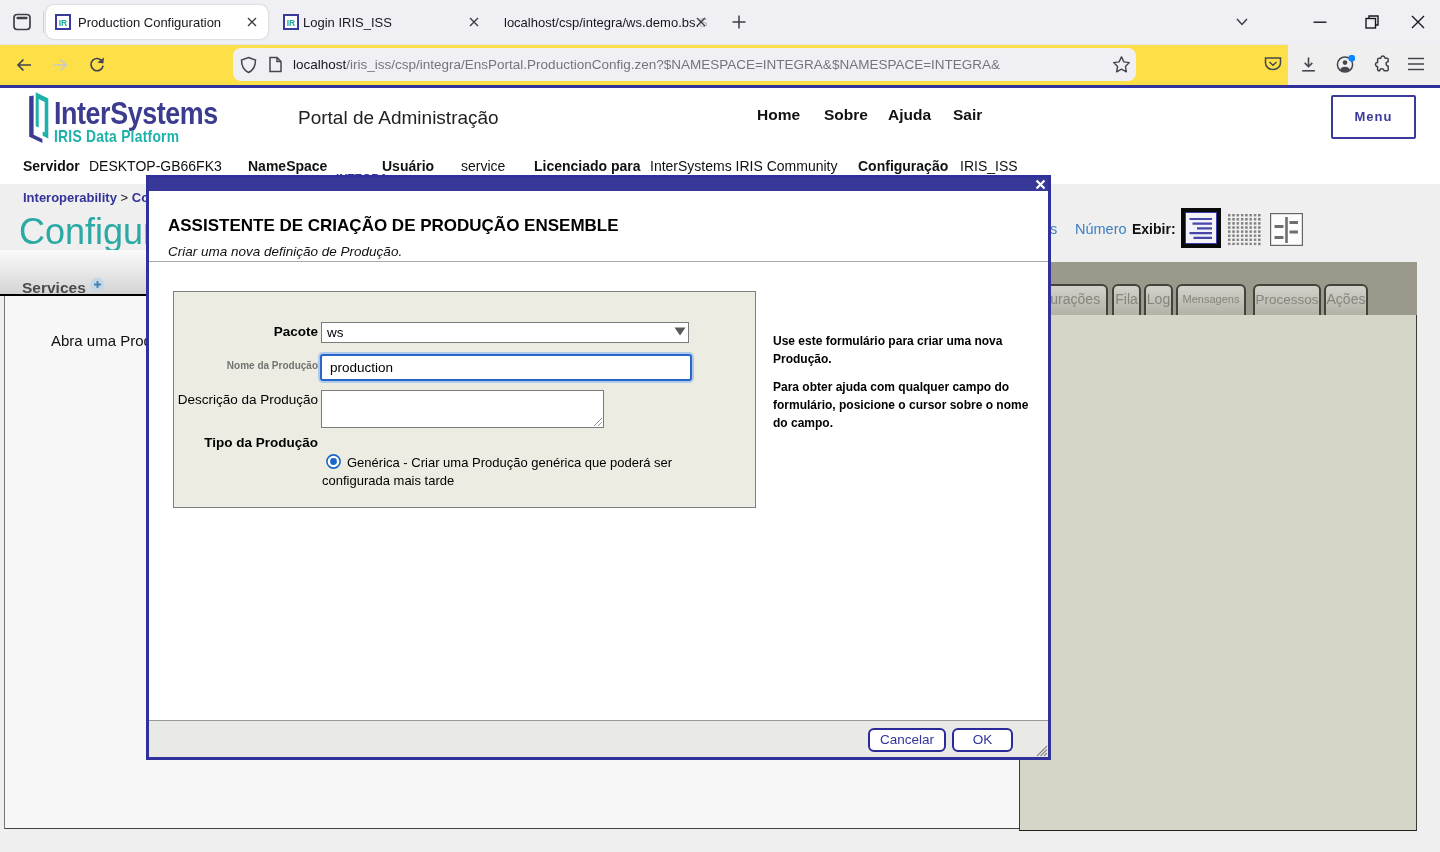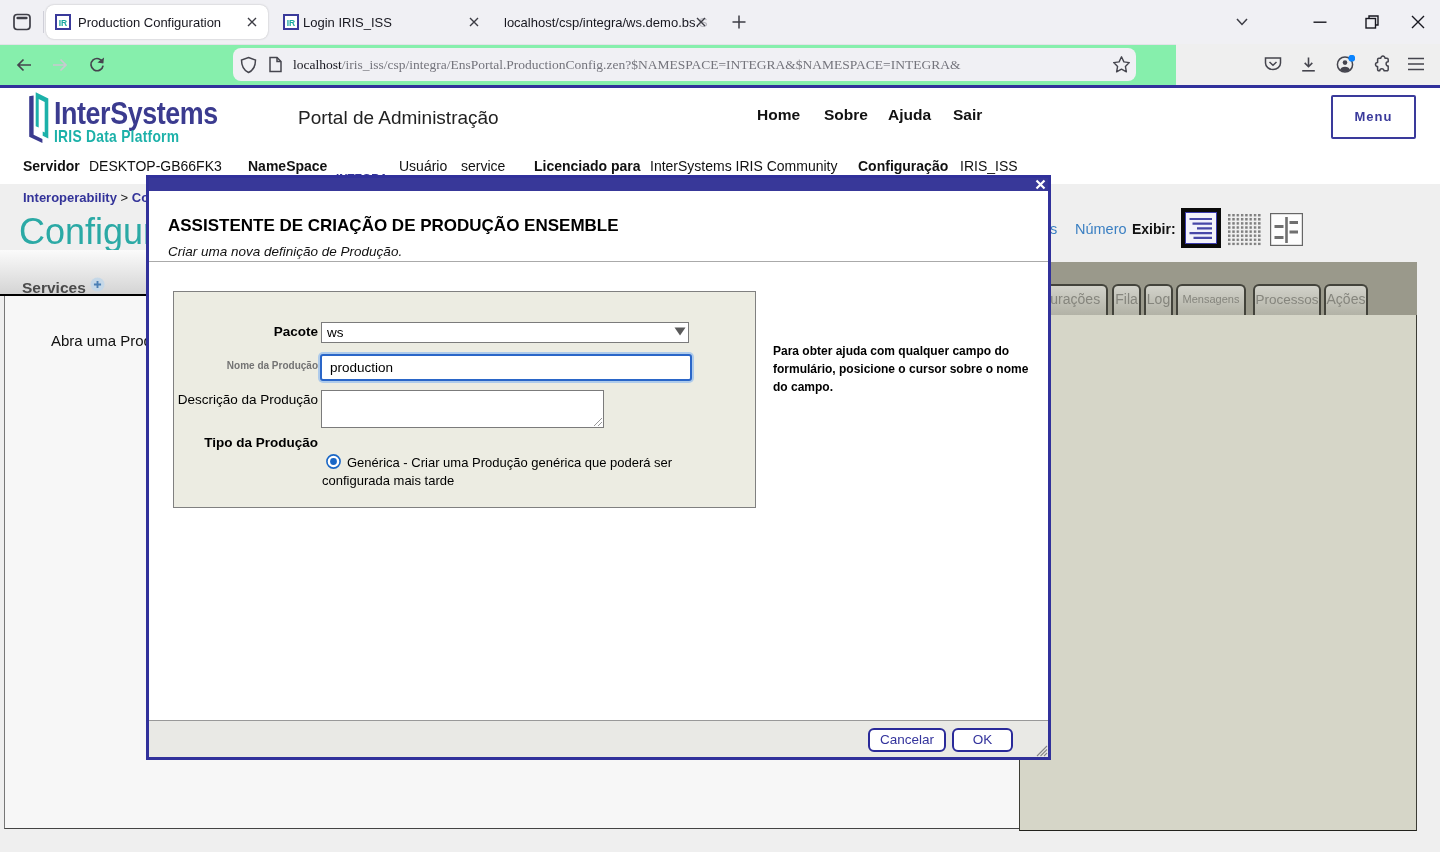--- a/index.html
+++ b/index.html
@@ -55,21 +55,21 @@
     </svg>
   <svg class="abs" style="left:1364px;top:14px;" width="16" height="16" viewBox="0 0 16 16">
       <rect x="2" y="4.5" width="9.5" height="9.5" fill="none" stroke="#17171f" stroke-width="1.4"></rect>
       <path d="M5 4.5 V2 H14 V11 H11.5" fill="none" stroke="#17171f" stroke-width="1.4"></path>
     </svg>
   <svg class="abs" style="left:1410px;top:14px;" width="16" height="16" viewBox="0 0 16 16">
       <path d="M2 2 L14 14 M14 2 L2 14" stroke="#17171f" stroke-width="1.4"></path>
     </svg>
 </div>
 
-<div class="abs" style="left:0;top:44px;width:1176px;height:41px;background:#86efac;border-top:1px solid #e3e3e8;font-family:Liberation Serif, serif;">
+<div class="abs" style="left:0;top:44px;width:1288px;height:41px;background:#fde047;border-top:1px solid #e3e3e8;">
   <svg class="abs" style="left:15px;top:11px;" width="18" height="18" viewBox="0 0 18 18">
       <path d="M16 9 H3 M8.5 3.5 L3 9 L8.5 14.5" fill="none" stroke="#45454e" stroke-width="1.7"></path>
     </svg>
   <svg class="abs" style="left:51px;top:11px;" width="18" height="18" viewBox="0 0 18 18">
       <path d="M2 9 H15 M9.5 3.5 L15 9 L9.5 14.5" fill="none" stroke="#c9c9d0" stroke-width="1.7"></path>
     </svg>
   <svg class="abs" style="left:88px;top:11px;" width="18" height="18" viewBox="0 0 18 18">
       <path d="M14.8 6.5 A6.1 6.1 0 1 0 15.1 9.6" fill="none" stroke="#45454e" stroke-width="1.7"></path>
       <path d="M15.7 1.2 V7.1 H9.8 Z" fill="#45454e" transform="rotate(8 13 4)"></path>
     </svg>
@@ -128,21 +128,21 @@
 <div class="abs" style="left:888px;top:106px;font-size:15.5px;font-weight:bold;color:#111;">Ajuda</div>
 <div class="abs" style="left:953px;top:106px;font-size:15.5px;font-weight:bold;color:#111;">Sair</div>
 <div class="abs" style="left:1331px;top:95px;width:85px;height:44px;background:#fff;border:2px solid #3a3a9b;border-radius:2px;"></div>
 <div class="abs" style="left:1331px;top:109px;width:85px;text-align:center;font-size:13px;font-weight:bold;color:#3a3a9b;letter-spacing:1px;">Menu</div>
 
 <div class="abs" style="left:0;top:150px;width:1440px;height:34px;background:#ffffff;"></div>
 <div class="abs info" style="left:23px;font-weight:bold;">Servidor</div>
 <div class="abs info" style="left:89px;">DESKTOP-GB66FK3</div>
 <div class="abs info" style="left:248px;font-weight:bold;">NameSpace</div>
 <div class="abs info" style="left:336px;top:160px;font-size:11.5px;font-weight:bold;color:#333399;text-decoration:underline;margin-top:12px;">INTEGRA</div>
-<div class="abs info" style="left:399px;font-weight:normal;">Usuário</div>
+<div class="abs info" style="left:382px;font-weight:bold;">Usuário</div>
 <div class="abs info" style="left:461px;">service</div>
 <div class="abs info" style="left:534px;font-weight:bold;">Licenciado para</div>
 <div class="abs info" style="left:650px;">InterSystems IRIS Community</div>
 <div class="abs info" style="left:858px;font-weight:bold;">Configuração</div>
 <div class="abs info" style="left:960px;">IRIS_ISS</div>
 <style>.info{top:158px;font-size:14px;color:#111;}</style>
 
 <div class="abs" style="left:23px;top:190px;font-size:13px;font-weight:bold;color:#333399;">Interoperability <span style="color:#222;font-weight:normal;">&gt;</span> Configuração de Produção</div>
 
 <div class="abs" style="left:19px;top:211px;font-size:36px;color:#2ba9a5;">Configuração de Produção</div>
@@ -228,20 +228,21 @@
   </svg>
 
 <svg class="abs" style="left:326px;top:454px;" width="15" height="15" viewBox="0 0 15 15">
   <circle cx="7.5" cy="7.5" r="6.6" fill="#fff" stroke="#1a67c6" stroke-width="1.6"></circle>
   <circle cx="7.5" cy="7.5" r="3.4" fill="#1a67c6"></circle>
 </svg>
 <div class="abs" style="left:347px;top:455px;font-size:13px;color:#000;">Genérica - Criar uma Produção genérica que poderá ser</div>
 <div class="abs" style="left:322px;top:473px;font-size:13px;color:#000;">configurada mais tarde</div>
 
 <div class="abs" style="left:773px;top:332px;width:290px;font-size:12px;font-weight:bold;color:#000;line-height:18px;white-space:nowrap;">
+  <div>Use este formulário para criar uma nova<br>Produção.</div>
   <div style="margin-top:10px;">Para obter ajuda com qualquer campo do<br>formulário, posicione o cursor sobre o nome<br>do campo.</div>
 </div>
 
 <div class="abs" style="left:149px;top:720px;width:899px;height:37px;background:#e9e9e5;border-top:1px solid #999;"></div>
 <div class="abs" style="left:868px;top:728px;width:78px;height:24px;background:#fff;border:2.5px solid #2a2a99;border-radius:6px;text-align:center;line-height:19px;font-size:13.5px;color:#33339c;">Cancelar</div>
 <div class="abs" style="left:952px;top:728px;width:61px;height:24px;background:#fff;border:2.5px solid #2a2a99;border-radius:6px;text-align:center;line-height:19px;font-size:13.5px;color:#33339c;">OK</div>
 <svg class="abs" style="left:1036px;top:745px;" width="12" height="12" viewBox="0 0 12 12">
     <path d="M11 1 L1 11 M11 4.5 L4.5 11 M11 8 L8 11" stroke="#888" stroke-width="1.1"></path>
   </svg>
 

